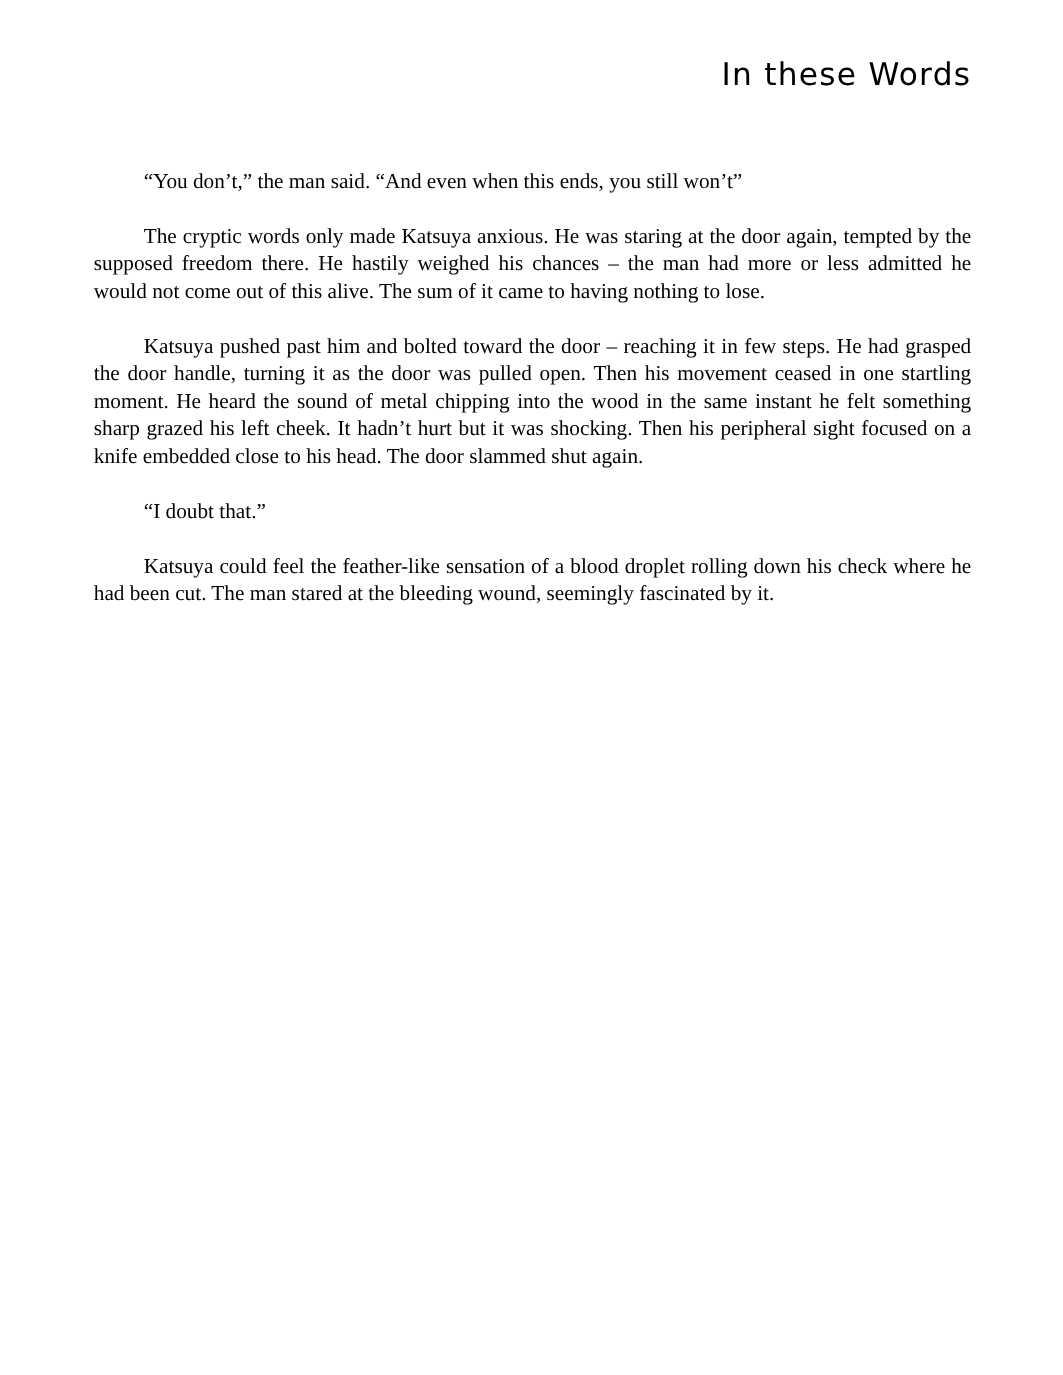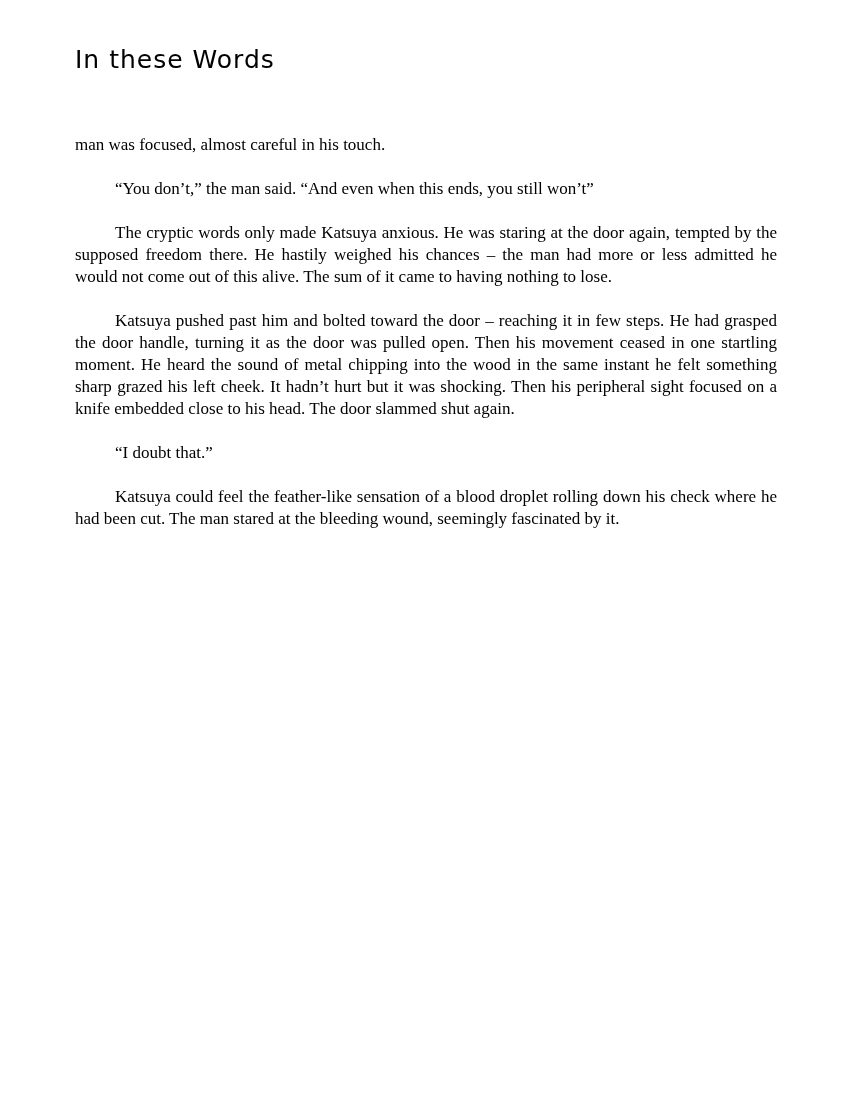--- a/index.html
+++ b/index.html
@@ -15,21 +15,21 @@
     background: #ffffff;
     padding: 45px 73px 0 75px;
     font-family: "Liberation Serif", "DejaVu Serif", serif;
     color: #000000;
     overflow: hidden;
   }
   .title {
     font-family: cursive, "DejaVu Sans", sans-serif;
     font-size: 25px;
     font-weight: 500;
-    text-align: left;
+    text-align: right;
     margin: 0;
     padding: 0;
     line-height: 30px;
     letter-spacing: 1px;
     color: #000000;
   }
   .body-text {
     margin-top: 59px;
   }
   .body-text p {
@@ -43,20 +43,19 @@
     text-indent: 40px;
     margin-top: 18px;
   }
 </style>
 </head>
 <body>
 
 <div class="page">
   <h1 class="title">In these Words</h1>
   <div class="body-text" id="paragraphs">
-      <p class="">man was focused, almost careful in his touch.</p>
       <p class="indented">“You don’t,” the man said. “And even when this ends, you still won’t”</p>
       <p class="indented">The cryptic words only made Katsuya anxious. He was staring at the door again, tempted by the supposed freedom there. He hastily weighed his chances – the man had more or less admitted he would not come out of this alive. The sum of it came to having nothing to lose.</p>
       <p class="indented">Katsuya pushed past him and bolted toward the door – reaching it in few steps. He had grasped the door handle, turning it as the door was pulled open. Then his movement ceased in one startling moment. He heard the sound of metal chipping into the wood in the same instant he felt something sharp grazed his left cheek. It hadn’t hurt but it was shocking. Then his peripheral sight focused on a knife embedded close to his head. The door slammed shut again.</p>
       <p class="indented">“I doubt that.”</p>
       <p class="indented">Katsuya could feel the feather-like sensation of a blood droplet rolling down his check where he had been cut. The man stared at the bleeding wound, seemingly fascinated by it.</p>
     </div>
 </div>
 
 </body></html>

